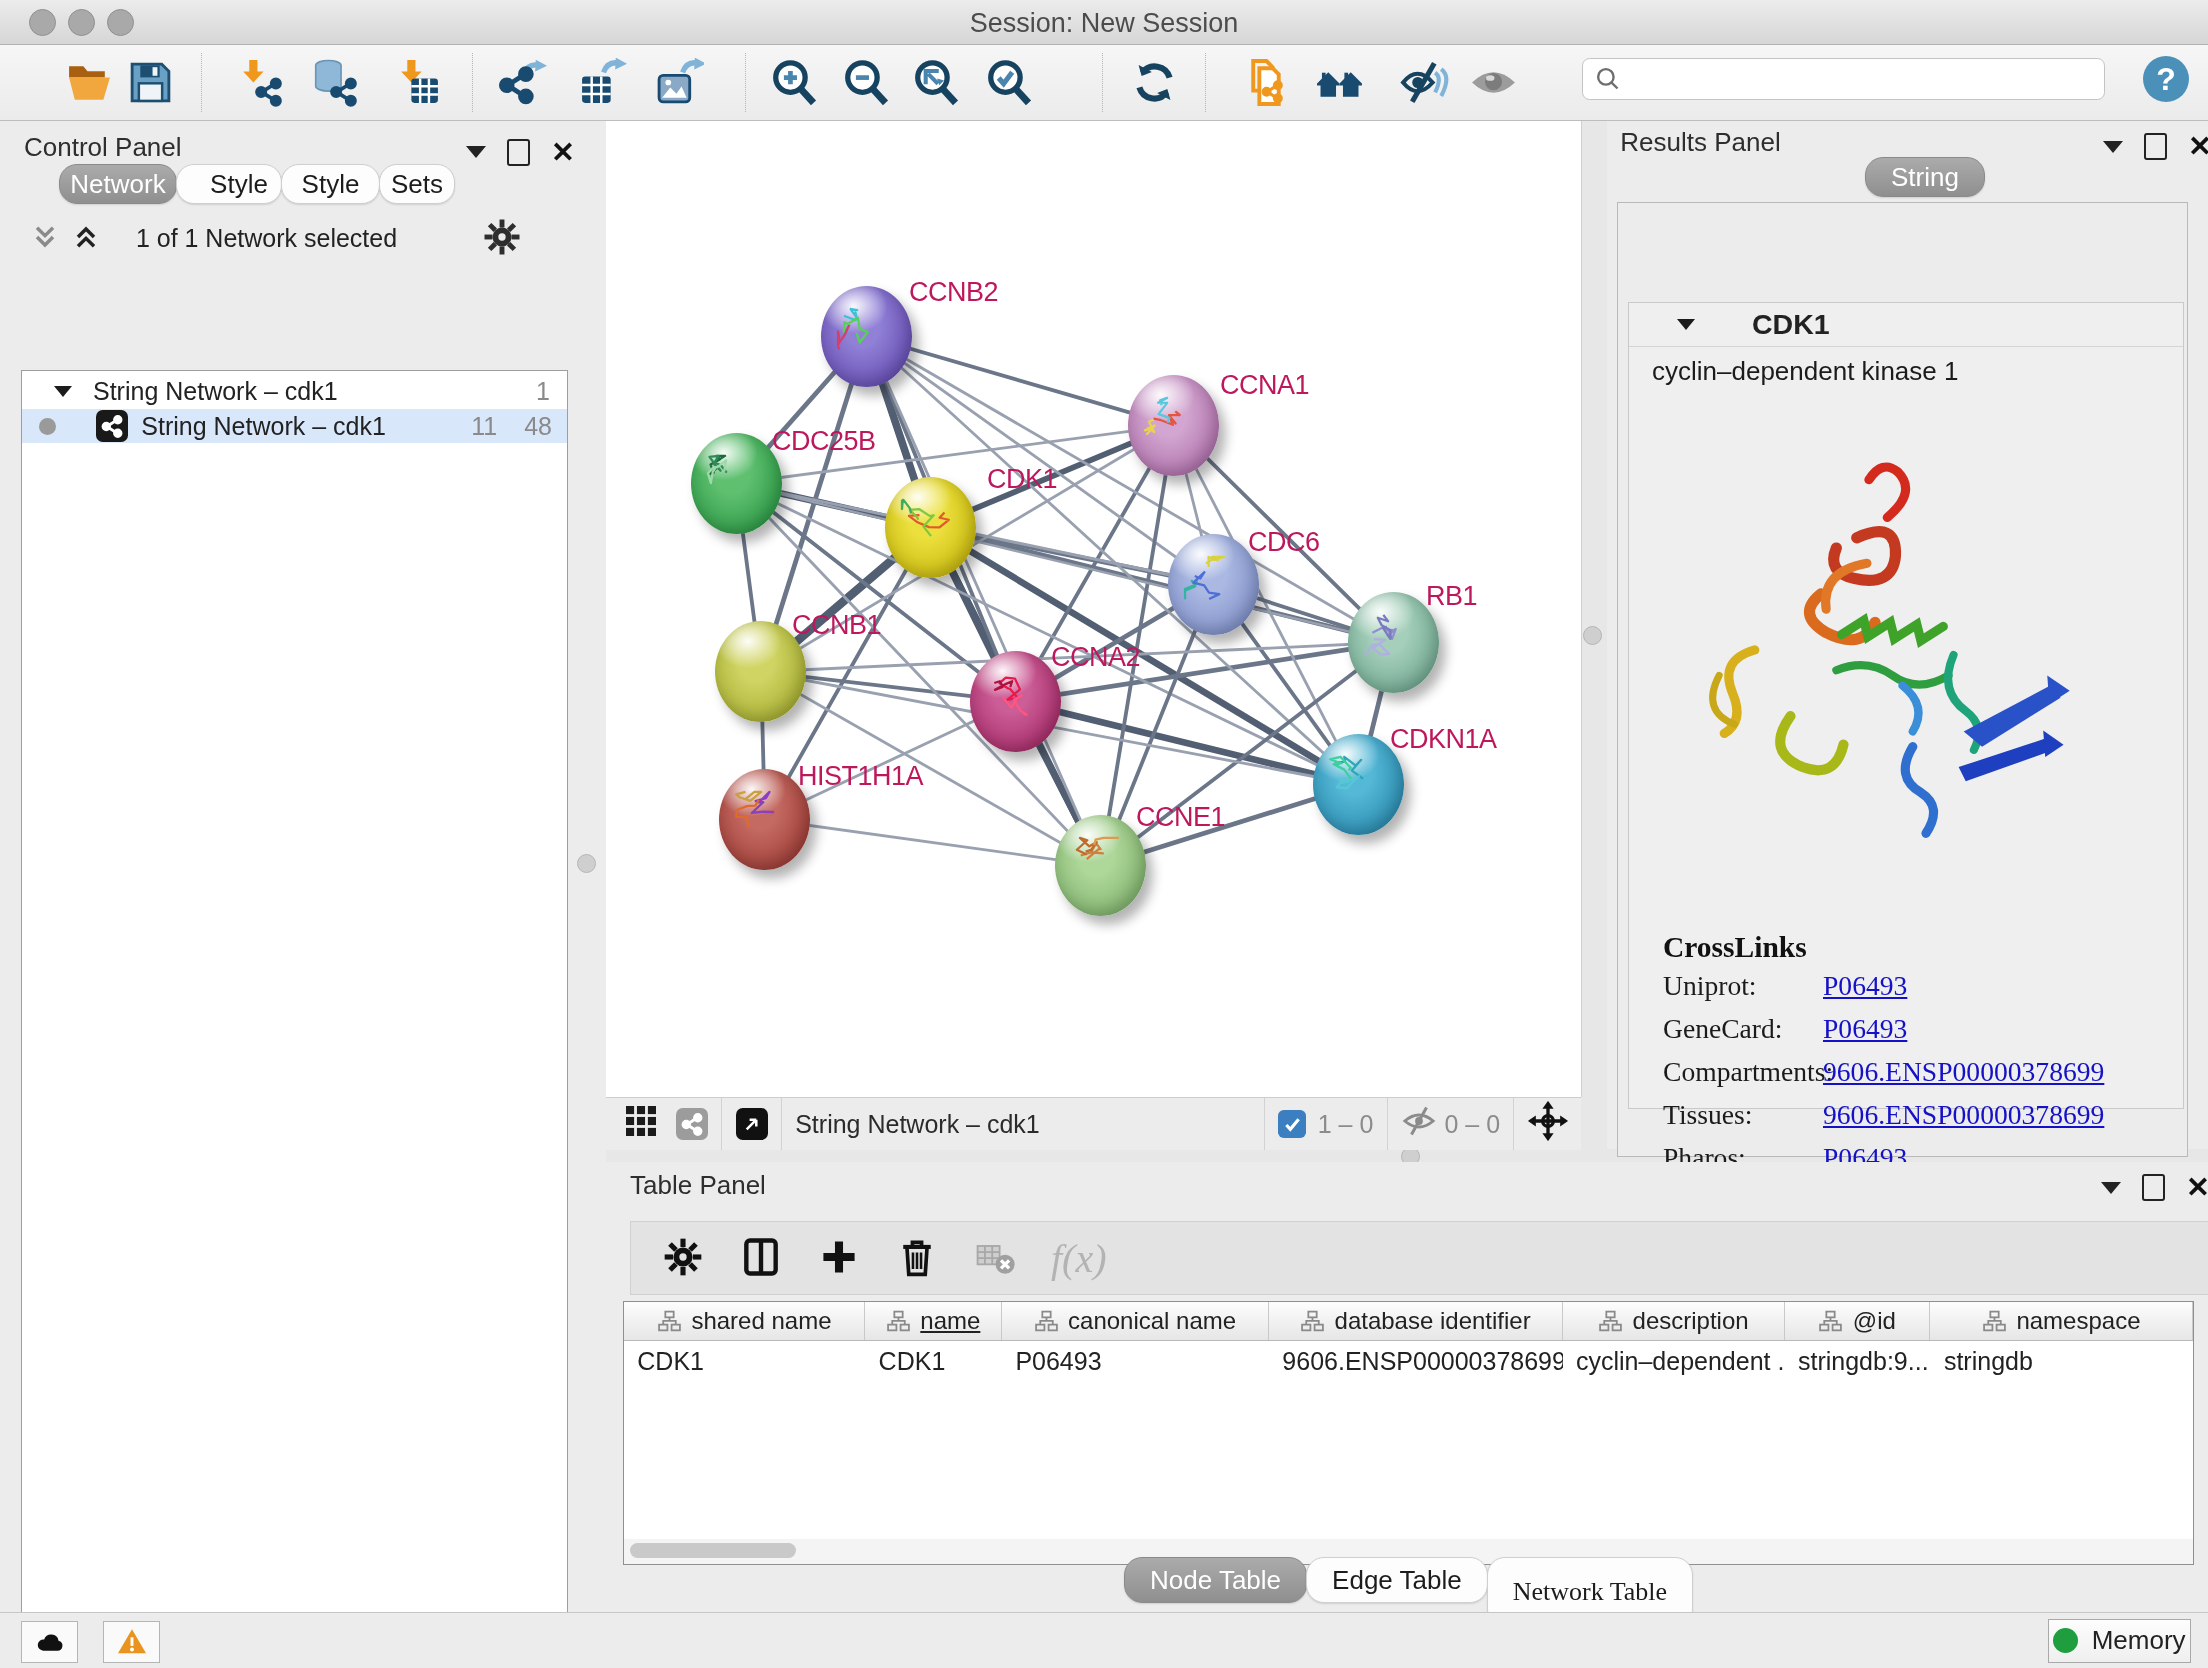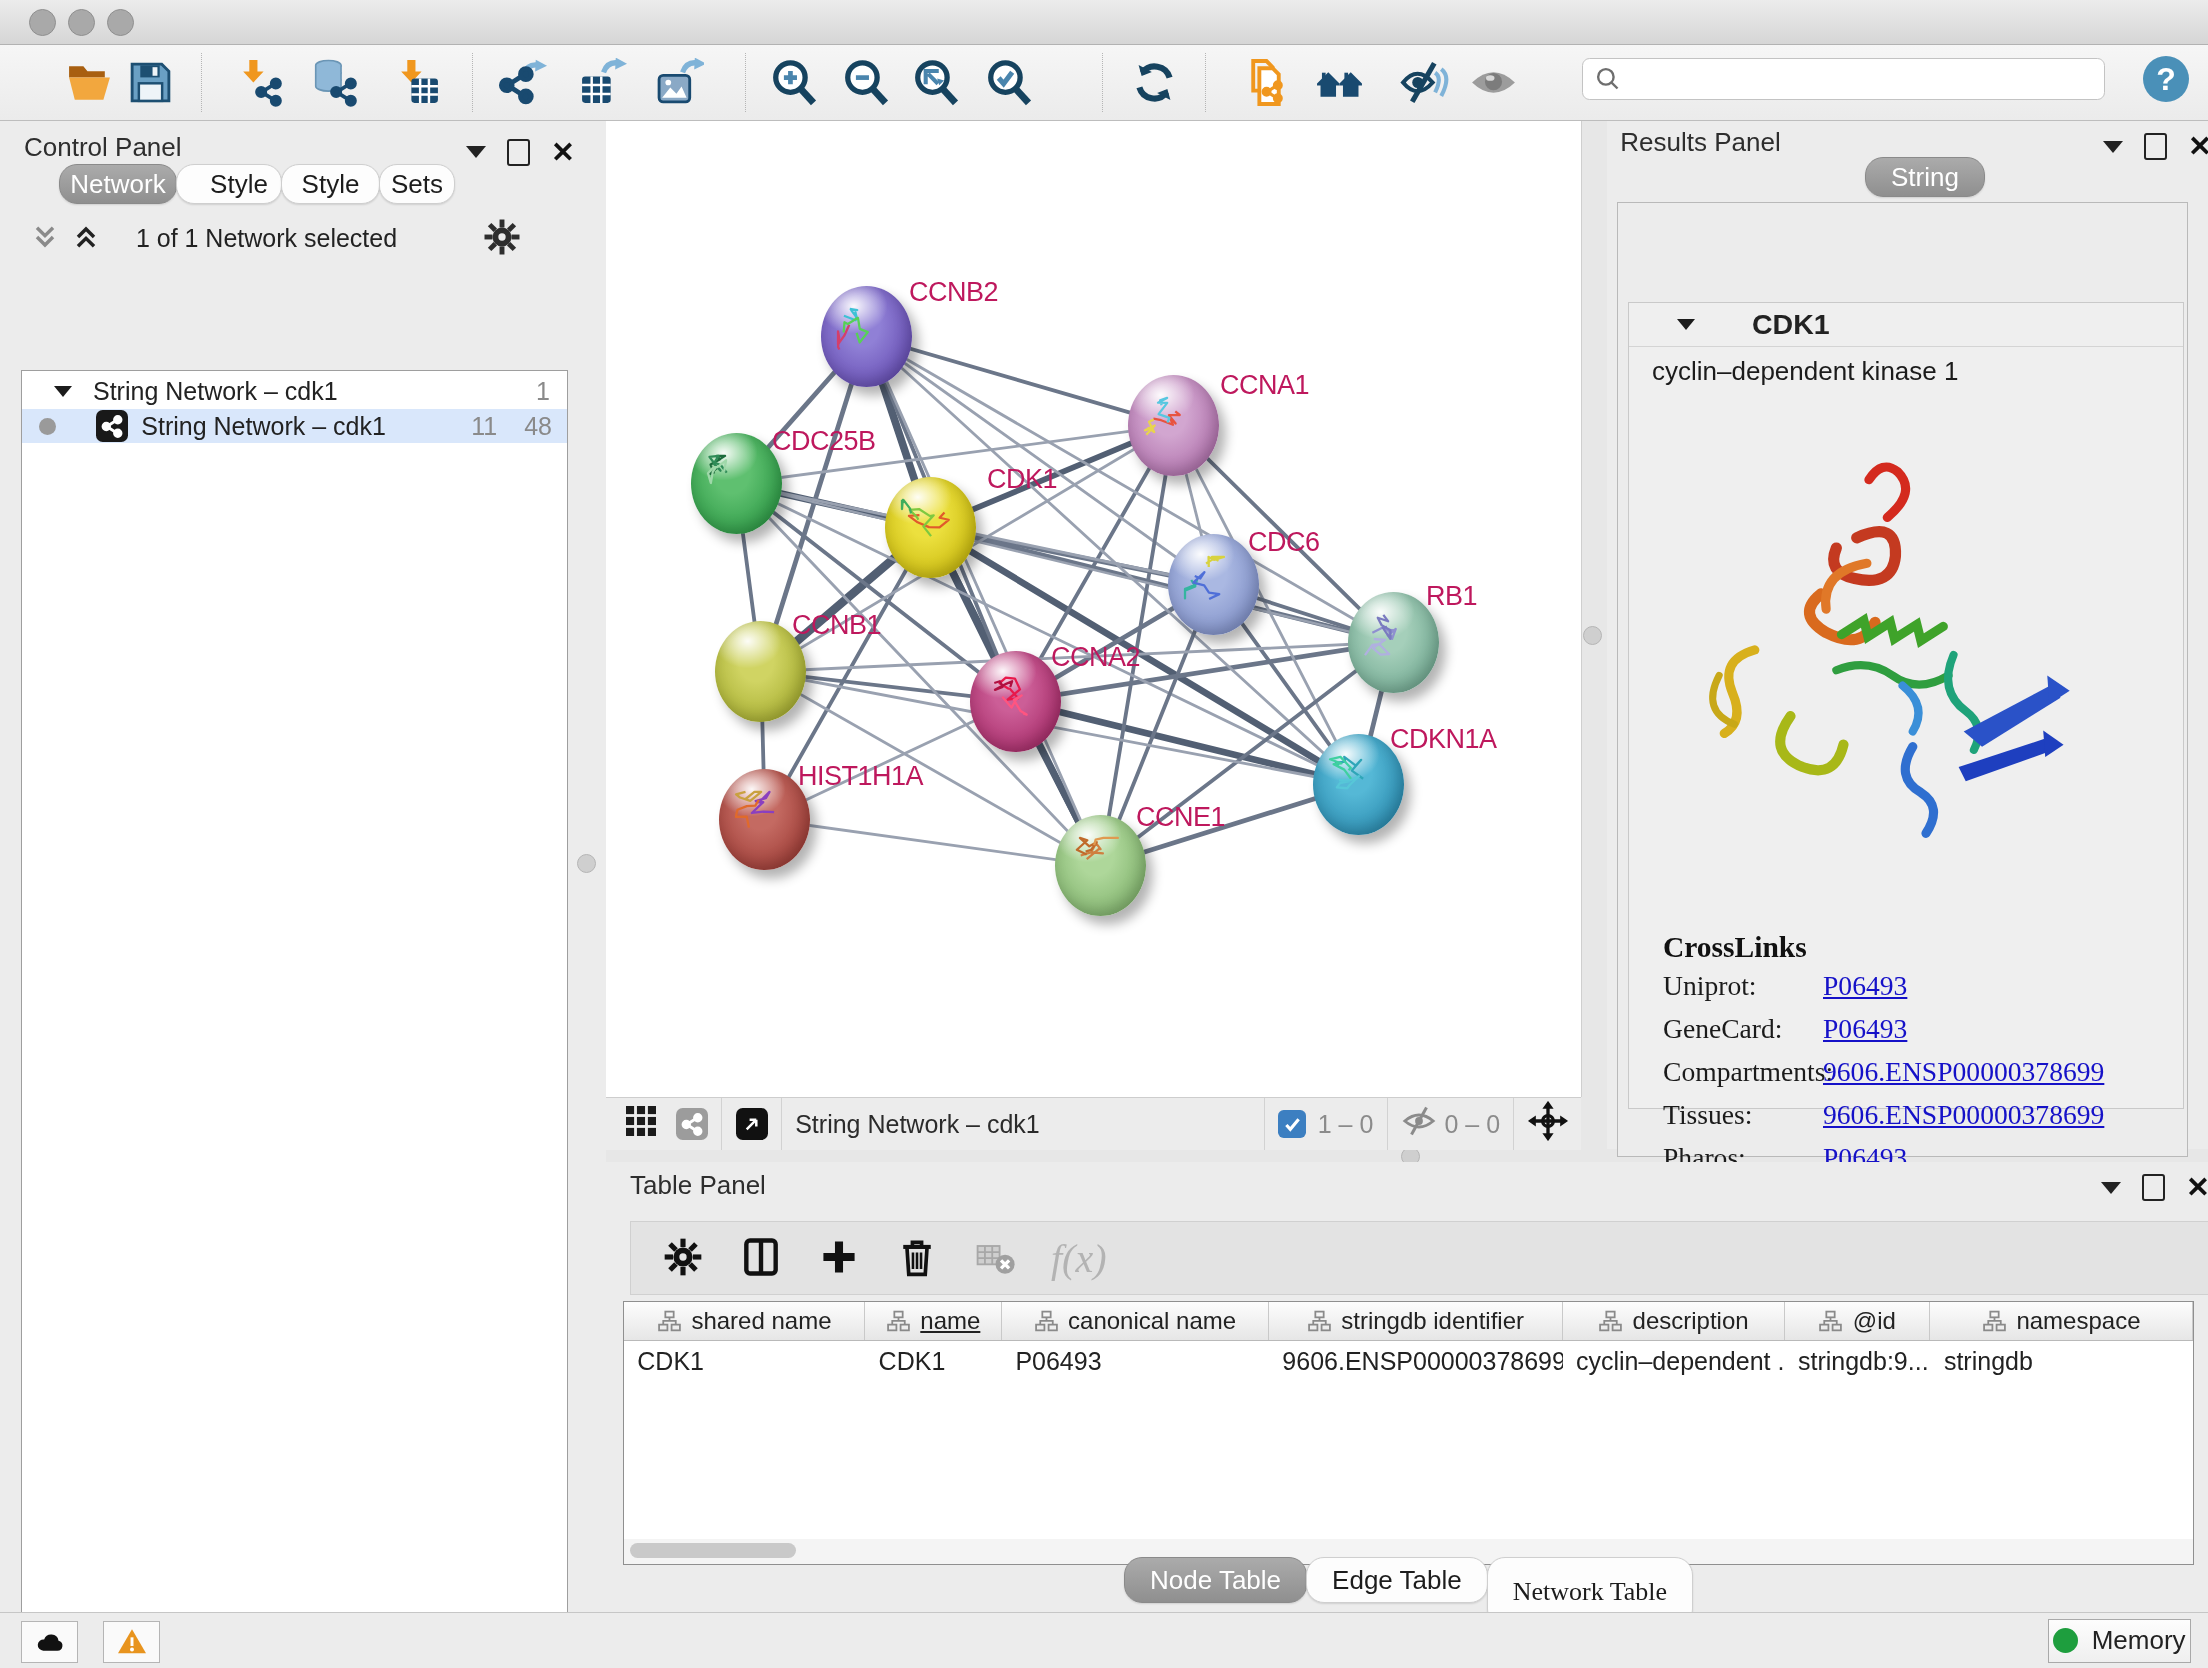--- a/index.html
+++ b/index.html
@@ -98,20 +98,21 @@
               border:1.9px solid #a9a9a9;display:flex;align-items:center;justify-content:center;gap:13.3px;font-size:26px;}
   #memory-dot{width:25px;height:25px;border-radius:50%;}
 </style>
 </head>
 <body>
 
 <div id="titlebar" class="abs">
   <div class="tl abs" style="left:28.5px"></div>
   <div class="tl abs" style="left:68px"></div>
   <div class="tl abs" style="left:107px"></div>
+  <div id="win-title" class="abs">Session: New Session</div>
 </div>
 
 <div id="toolbar" class="abs">
   <div class="tbtn abs" style="left:62px">
     <svg viewBox="0 0 24 24">
         <path d="M2 4h7l2 2.5h8.5v3H2z" fill="#a85f10"></path>
         <path d="M4.8 20.5 2 9.5h20l-3.2 11z" fill="#f2a73e"></path>
       </svg>
   </div>
   <div class="tbtn abs" style="left:123px">
@@ -701,21 +702,21 @@
           </svg>
           <span>canonical name</span>
         </div>
         <div class="th" style="width: 319px;">
           <svg viewBox="0 0 24 24" fill="none" stroke="#8a8a8a" stroke-width="1.7">
             <rect x="8" y="2.5" width="8" height="5.5"></rect>
             <rect x="2" y="15" width="8" height="5.5"></rect>
             <rect x="14" y="15" width="8" height="5.5"></rect>
             <path d="M12 8v3.5M6 15v-3.5h12V15"></path>
           </svg>
-          <span>stringdb identifier</span>
+          <span>database identifier</span>
         </div>
         <div class="th" style="width: 241px;">
           <svg viewBox="0 0 24 24" fill="none" stroke="#8a8a8a" stroke-width="1.7">
             <rect x="8" y="2.5" width="8" height="5.5"></rect>
             <rect x="2" y="15" width="8" height="5.5"></rect>
             <rect x="14" y="15" width="8" height="5.5"></rect>
             <path d="M12 8v3.5M6 15v-3.5h12V15"></path>
           </svg>
           <span>description</span>
         </div>

